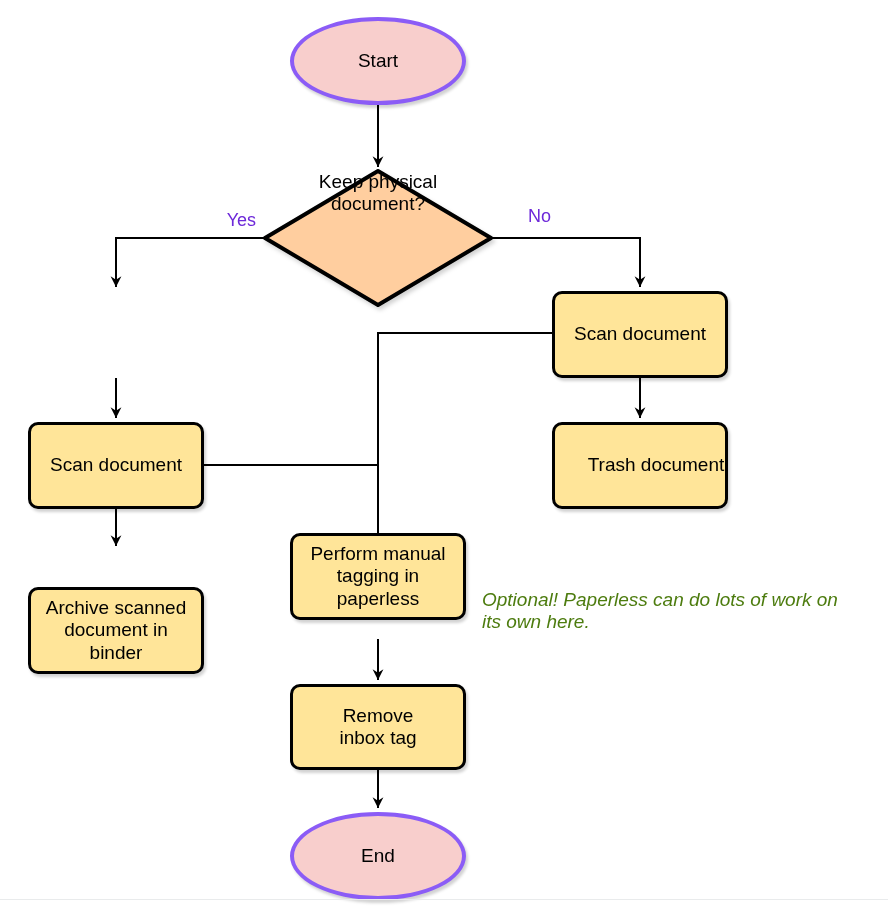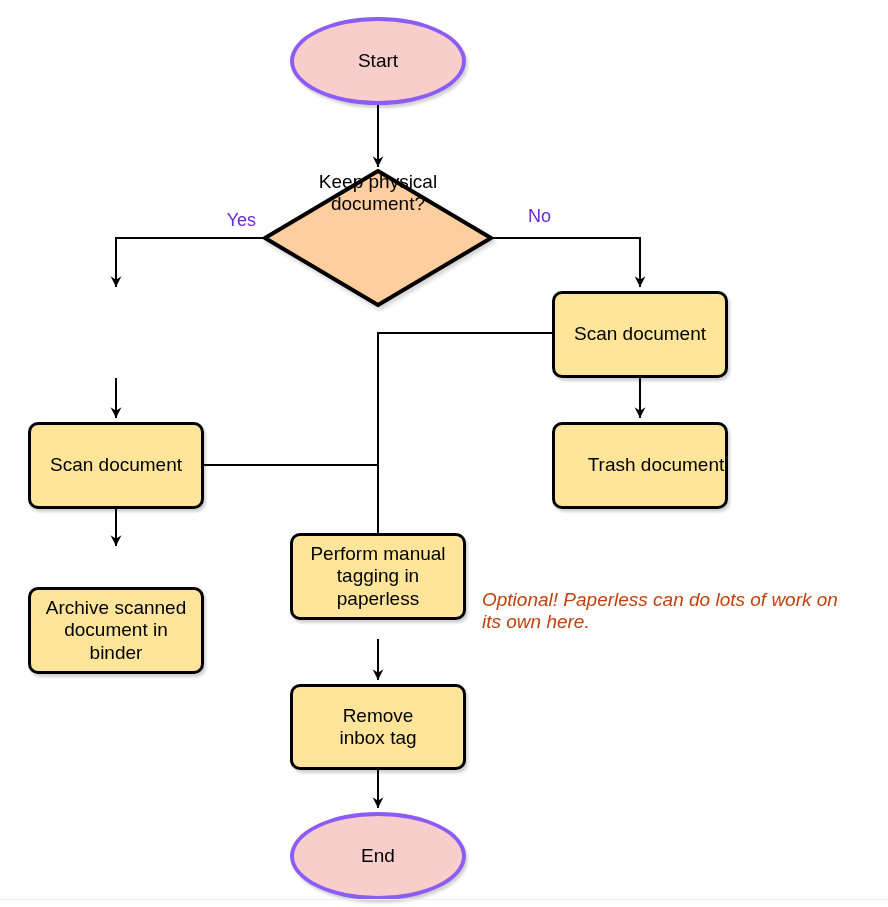--- a/index.html
+++ b/index.html
@@ -67,21 +67,21 @@
     color: #6d28d9;
   }
   .note {
     position: absolute;
     left: 482px;
     top: 589px;
     width: 402px;
     font-size: 19px;
     font-style: italic;
     line-height: 22px;
-    color: #c2410c;
+    color: #4d7c0f;
     white-space: pre-line;
   }
   .bottom-rule {
     position: absolute;
     left: 0;
     top: 899px;
     width: 888px;
     height: 0;
     border-top: 1px solid #e9ebec;
   }

